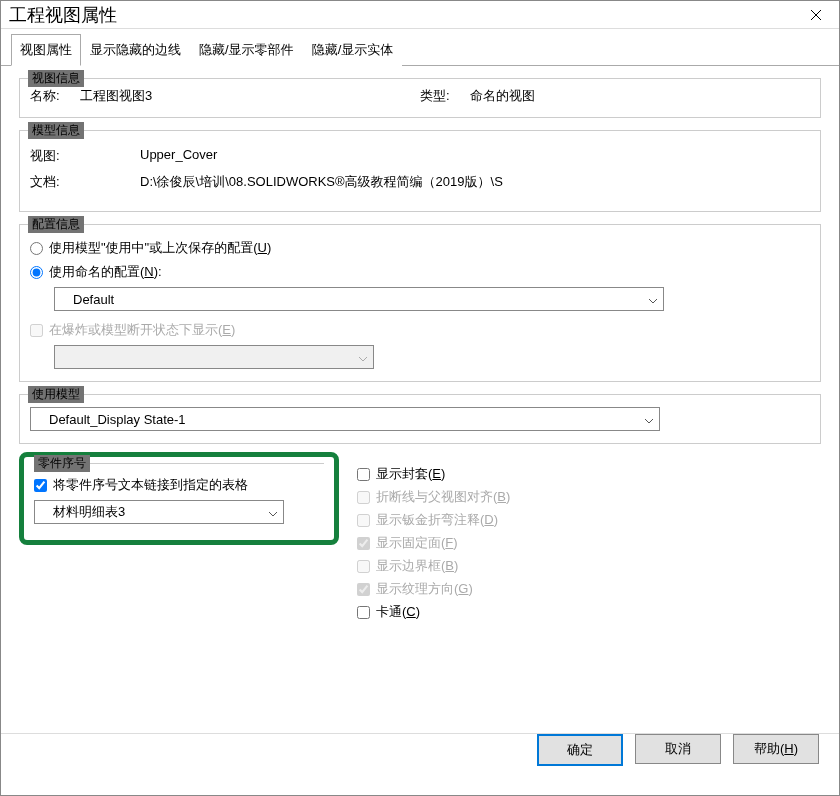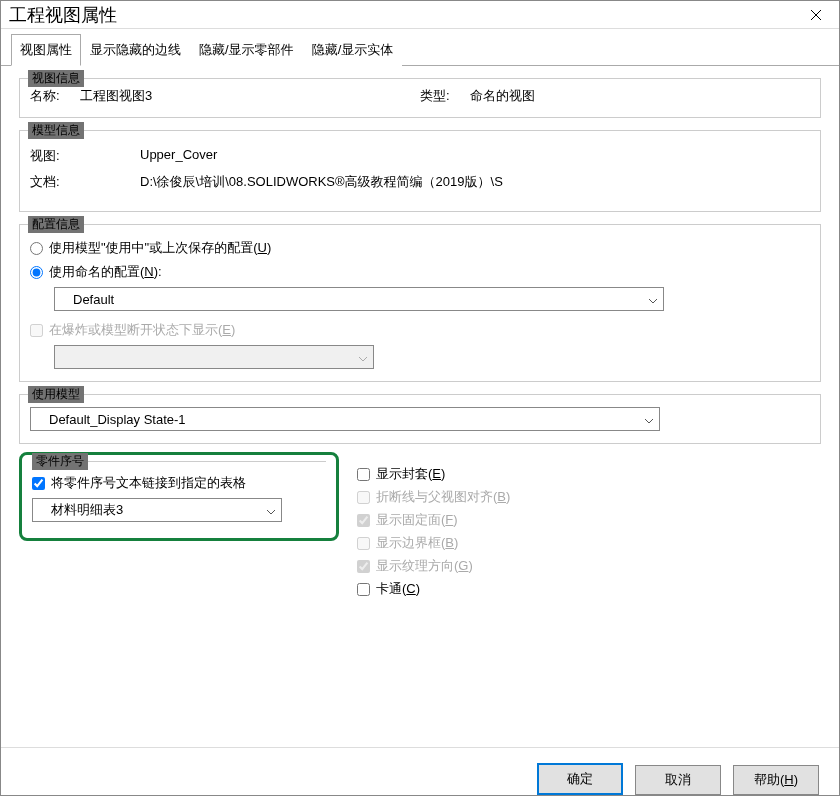--- a/index.html
+++ b/index.html
@@ -25,22 +25,22 @@
 .select-box { border: 1px solid #888; background: #fff; height: 24px; display: flex; align-items: center; padding: 0 18px; position: relative; margin-top: 4px; font-size: 13px; }
 .select-box .chevron { position: absolute; right: 6px; }
 .select-box.wide { width: 610px; margin-left: 24px; }
 .select-box.med { width: 320px; margin-left: 24px; background: #f0f0f0; }
 .select-box.full { width: 630px; }
 .select-box.bom { width: 250px; }
 .disabled { color: #aaa; }
 .two-col { display: flex; gap: 18px; }
 .left-col { flex: 0 0 320px; }
 .right-col { flex: 1; padding-top: 4px; }
-.highlight-box { border: 3px solid #15803d; border-radius: 8px; padding: 6px 10px 16px 10px; margin-top: -4px; }
-.footer { position: absolute; bottom: 0; left: 0; right: 0; height: 48px; border-top: 1px solid #ddd; display: flex; justify-content: flex-end; align-items: flex-end; padding: 0 20px; gap: 12px; }
+.highlight-box { border: 5px solid #15803d; border-radius: 8px; padding: 6px 10px 16px 10px; margin-top: -4px; }
+.footer { position: absolute; bottom: 0; left: 0; right: 0; height: 62px; border-top: 1px solid #ddd; display: flex; justify-content: flex-end; align-items: flex-start; padding: 0 20px; gap: 12px; }
 .btn { border: 1px solid #888; background: #e1e1e1; padding: 5px 0; width: 86px; text-align: center; cursor: pointer; font-size: 13px; }
 .btn.primary { border: 2px solid #0078d7; background: #e1e1e1; }
 .underline-key { text-decoration: underline; }
 .check-row.small { margin: 5px 0; }
 .check-row input[type=checkbox] { width: 13px; height: 13px; }
 .model-info .row { margin: 8px 0; }
 .model-val-col { margin-left: 60px; font-size: 13px; }
 </style>
 </head>
 <body>
@@ -149,20 +149,24 @@
       <div class="right-col">
         <div class="check-row small">
             <input type="checkbox" style="">
             <span><span>显示封套(</span><span class="underline-key">E</span><span>)</span></span>
           </div>
         <div class="check-row small disabled">
             <input type="checkbox" disabled="" style="">
             <span><span>折断线与父视图对齐(</span><span class="underline-key">B</span><span>)</span></span>
           </div>
         <div class="check-row small disabled">
+            <input type="checkbox" disabled="" style="">
+            <span><span>显示钣金折弯注释(</span><span class="underline-key">D</span><span>)</span></span>
+          </div>
+        <div class="check-row small disabled">
             <input type="checkbox" checked="" disabled="" style="">
             <span><span>显示固定面(</span><span class="underline-key">F</span><span>)</span></span>
           </div>
         <div class="check-row small disabled">
             <input type="checkbox" disabled="" style="">
             <span><span>显示边界框(</span><span class="underline-key">B</span><span>)</span></span>
           </div>
         <div class="check-row small disabled">
             <input type="checkbox" checked="" disabled="" style="">
             <span><span>显示纹理方向(</span><span class="underline-key">G</span><span>)</span></span>

